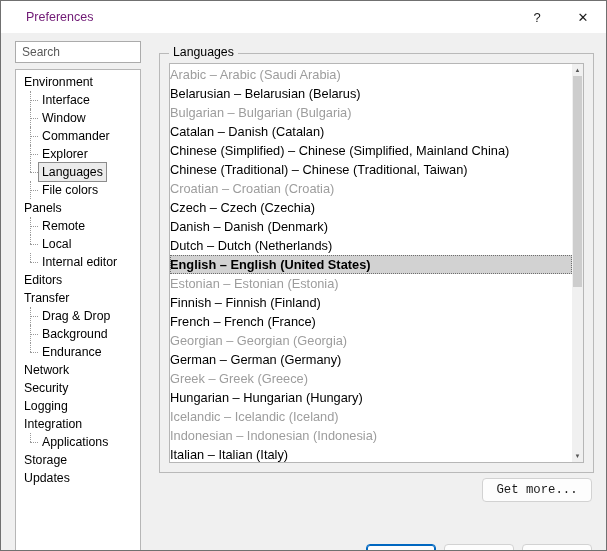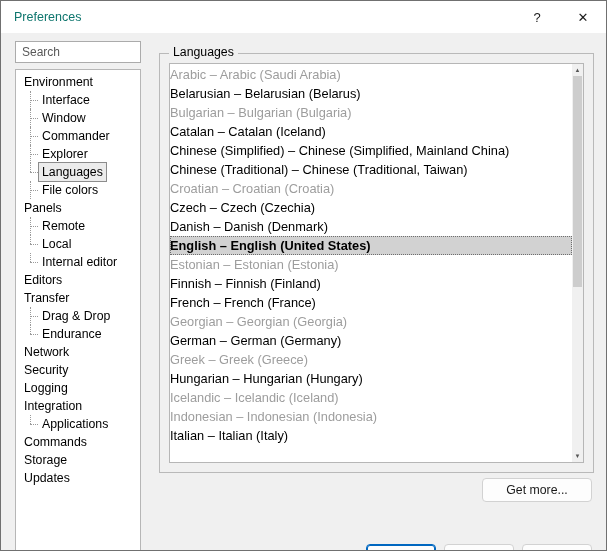--- a/index.html
+++ b/index.html
@@ -15,21 +15,21 @@
     background: #f0f0f0;
     border: 1px solid #707070;
     overflow: hidden;
   }
   
   .titlebar {
     position: absolute; left: 0; top: 0; right: 0; height: 32px;
     background: #ffffff;
     display: flex; align-items: center;
   }
-  .titlebar .title { padding-left: 13px; font-size: 12.5px; color: #0f766e; }
+  .titlebar .title { padding-left: 25px; font-size: 12.5px; color: #701a75; }
   .caption-buttons { margin-left: auto; display: flex; height: 100%; }
   .caption-btn {
     width: 46px; height: 100%;
     display: flex; align-items: center; justify-content: center;
     background: transparent; border: none;
     font-family: inherit; font-size: 13px; color: #1a1a1a;
     cursor: default;
   }
   
   .search-input {
@@ -110,21 +110,21 @@
   .scroll-arrow.down { bottom: 0; }
   .scroll-thumb {
     position: absolute; left: 1px; right: 1px; top: 12px; height: 53%;
     background: #cdcdcd;
   }
   
   .btn {
     background: #fdfdfd;
     border: 1px solid #d2d2d2;
     border-radius: 4px;
-    font-family: Liberation Sans, sans-serif; font-size: 12.3px; color: #1a1a1a;
+    font-family: Liberation Mono, monospace; font-size: 12.3px; color: #1a1a1a;
     cursor: default;
   }
   .get-more-btn {
     position: absolute; right: 14px; top: 477px;
     width: 110px; height: 24px;
   }
   .footer {
     position: absolute; right: 14px; top: 517px;
     display: flex; gap: 8px; margin-top: 26px;
   }
@@ -196,63 +196,65 @@
         <span class="tree-label">Editors</span>
       </div>
       <div class="tree-row">
         <span class="tree-label">Transfer</span>
       </div>
       <div class="tree-row child">
         <span class="connector"></span>
         <span class="tree-label">Drag &amp; Drop</span>
       </div>
       <div class="tree-row child">
+        <span class="connector"></span>
+        <span class="tree-label">Background</span>
+      </div>
+      <div class="tree-row child">
         <span class="connector last"></span>
         <span class="tree-label">Endurance</span>
       </div>
       <div class="tree-row">
         <span class="tree-label">Network</span>
       </div>
       <div class="tree-row">
         <span class="tree-label">Security</span>
       </div>
       <div class="tree-row">
         <span class="tree-label">Logging</span>
       </div>
       <div class="tree-row">
         <span class="tree-label">Integration</span>
       </div>
       <div class="tree-row child">
         <span class="connector last"></span>
         <span class="tree-label">Applications</span>
-      </div>
-      <div class="tree-row">
-        <span class="tree-label">Commands</span>
       </div>
       <div class="tree-row">
         <span class="tree-label">Storage</span>
       </div>
       <div class="tree-row">
         <span class="tree-label">Updates</span>
       </div>
     </div>
 
   <div class="group">
     <span class="group-label">Languages</span>
     <div class="lang-list">
       <div class="lang-rows" id="langRows">
           <div class="lang-row muted">Arabic – Arabic (Saudi Arabia)</div>
           <div class="lang-row">Belarusian – Belarusian (Belarus)</div>
           <div class="lang-row muted">Bulgarian – Bulgarian (Bulgaria)</div>
-          <div class="lang-row">Catalan – Catalan (Iceland)</div>
+          <div class="lang-row">Catalan – Danish (Catalan)</div>
           <div class="lang-row">Chinese (Simplified) – Chinese (Simplified, Mainland China)</div>
           <div class="lang-row">Chinese (Traditional) – Chinese (Traditional, Taiwan)</div>
           <div class="lang-row muted">Croatian – Croatian (Croatia)</div>
           <div class="lang-row">Czech – Czech (Czechia)</div>
           <div class="lang-row">Danish – Danish (Denmark)</div>
+          <div class="lang-row">Dutch – Dutch (Netherlands)</div>
           <div class="lang-row selected">English – English (United States)</div>
           <div class="lang-row muted">Estonian – Estonian (Estonia)</div>
           <div class="lang-row">Finnish – Finnish (Finland)</div>
           <div class="lang-row">French – French (France)</div>
           <div class="lang-row muted">Georgian – Georgian (Georgia)</div>
           <div class="lang-row">German – German (Germany)</div>
           <div class="lang-row muted">Greek – Greek (Greece)</div>
           <div class="lang-row">Hungarian – Hungarian (Hungary)</div>
           <div class="lang-row muted">Icelandic – Icelandic (Iceland)</div>
           <div class="lang-row muted">Indonesian – Indonesian (Indonesia)</div>

